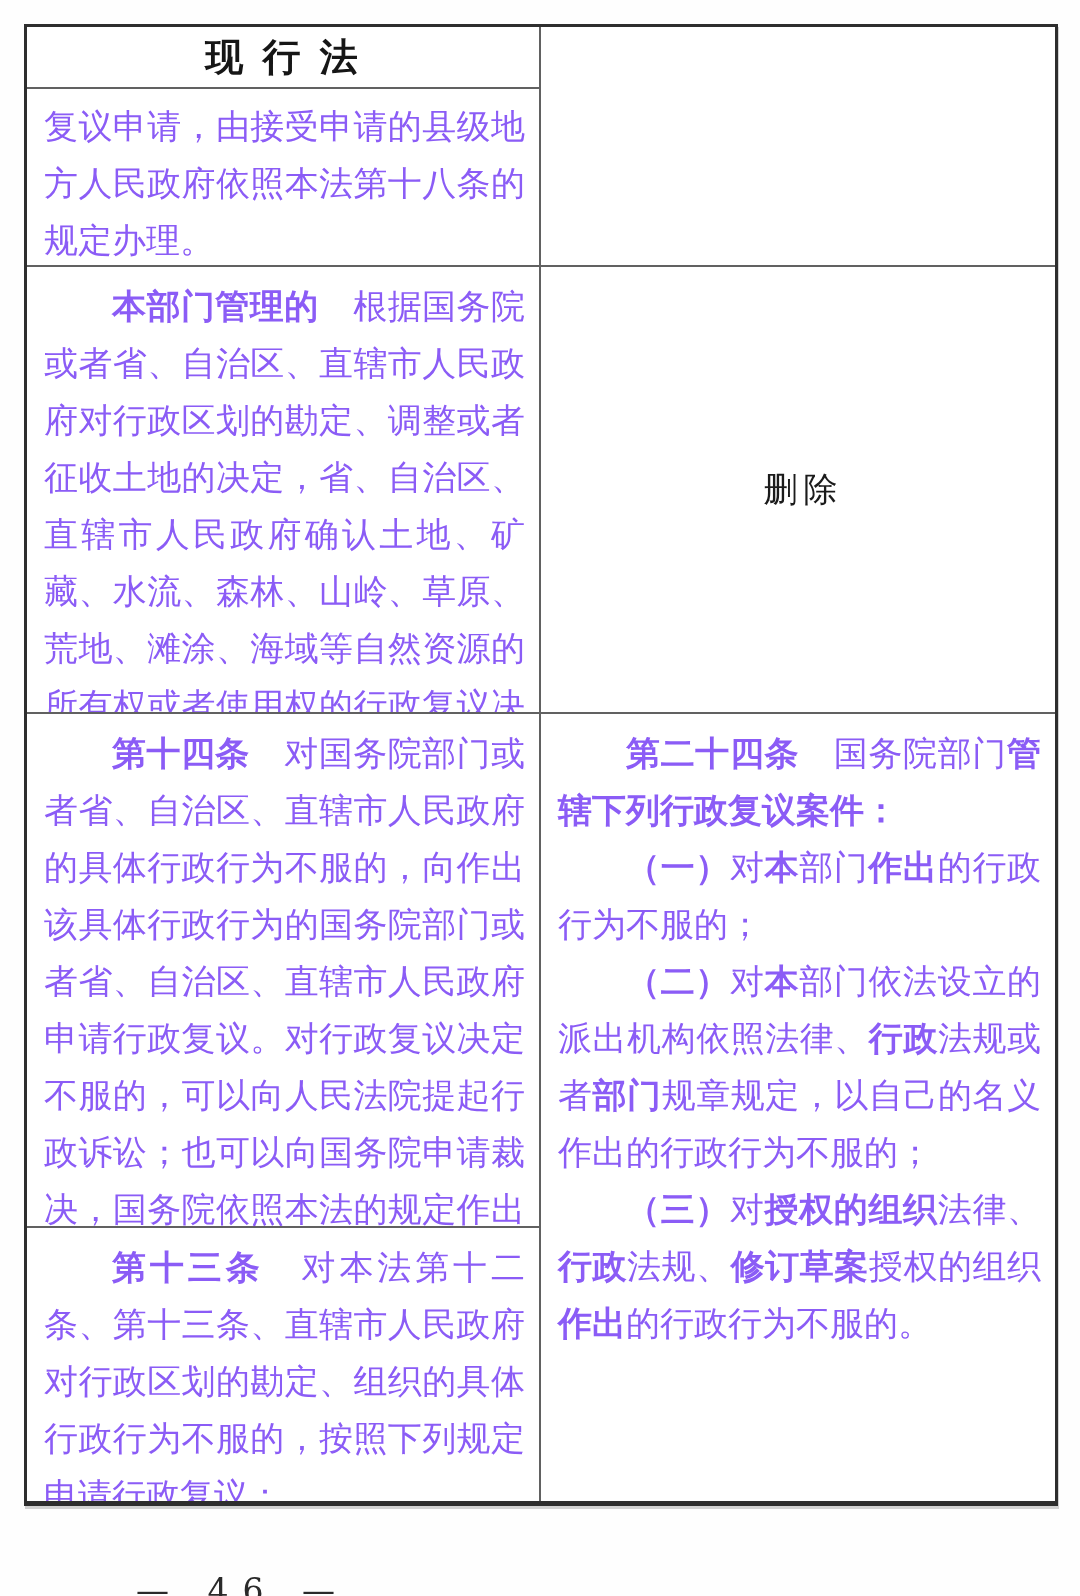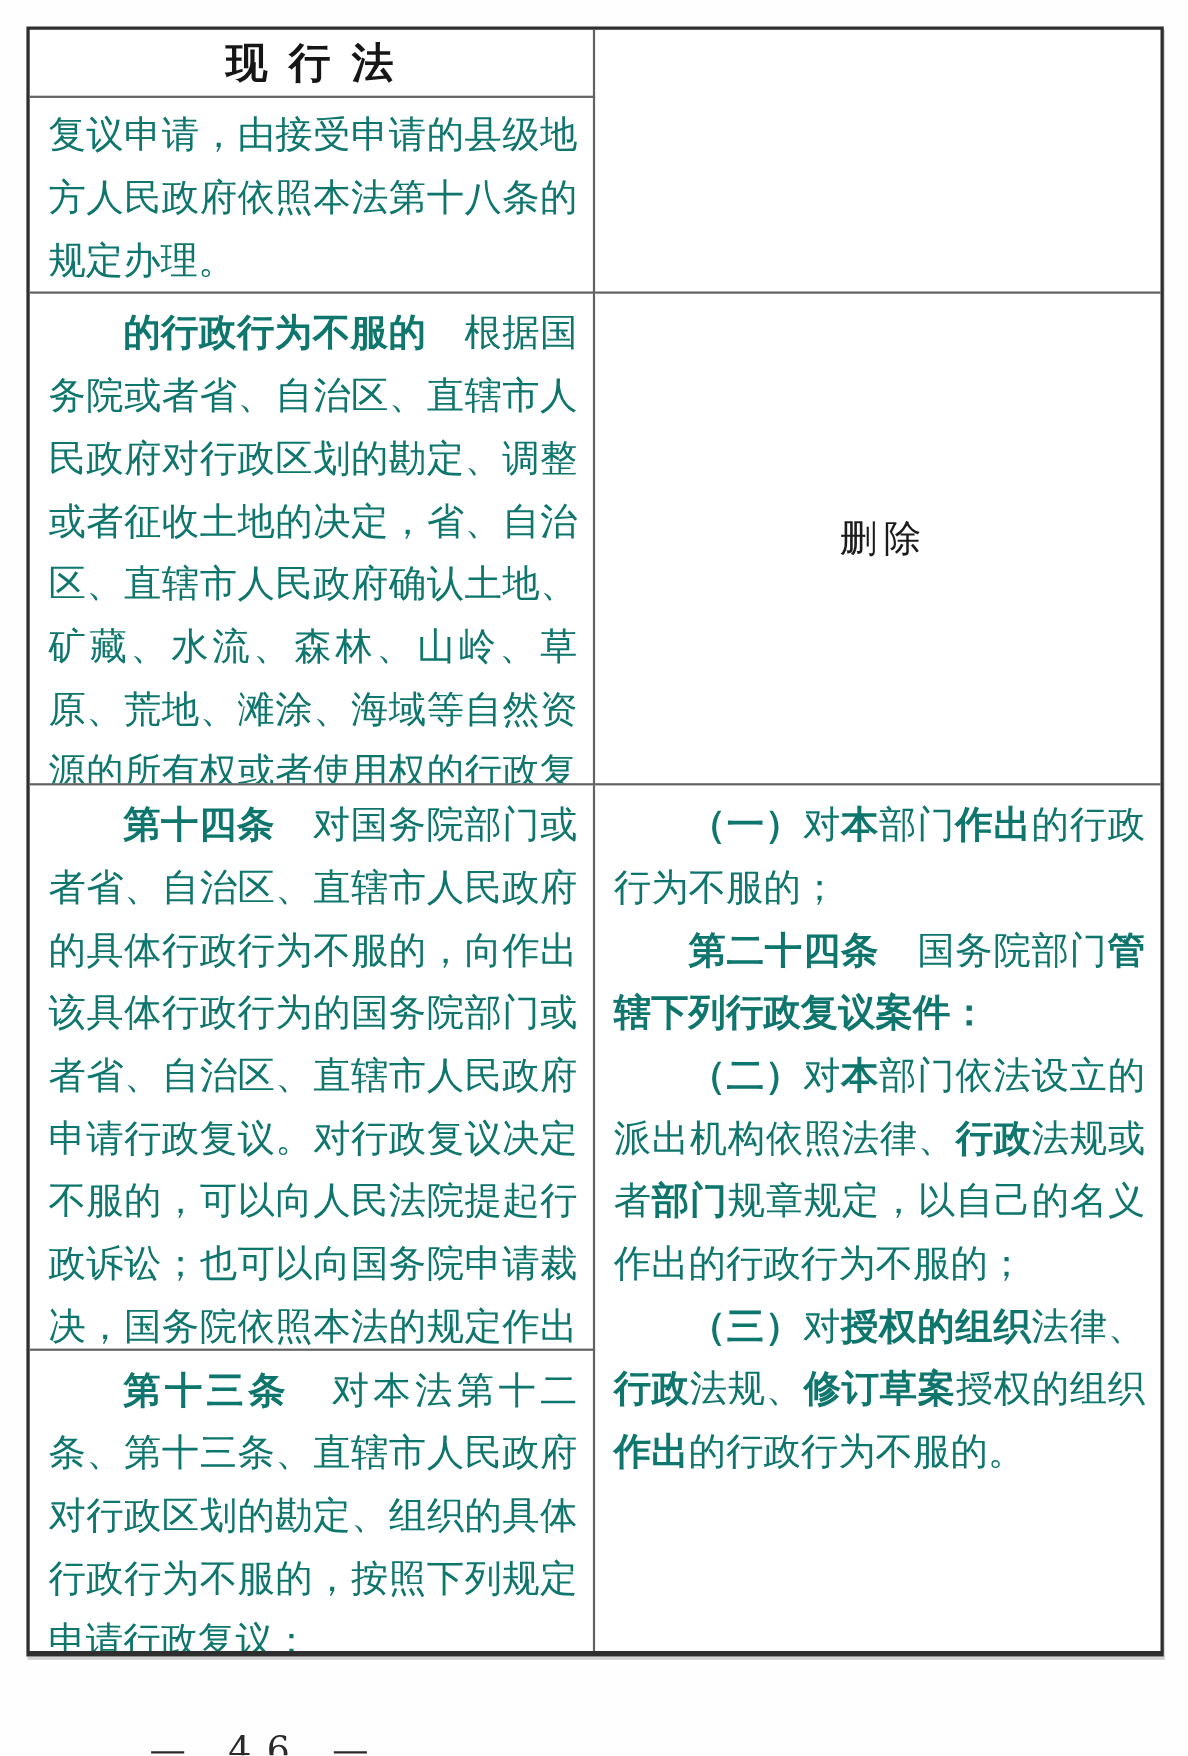--- a/index.html
+++ b/index.html
@@ -49,22 +49,21 @@
   .body-cell {
     padding: 9px 14px 0 17px;
   }
   .body-cell.pad-top { padding-top: 11px; }
   .para {
     margin: 0;
     font-size: 34px;
     line-height: 57px;
     text-align: justify;
     text-justify: inter-ideograph;
-    color: #0f766e;
-    font-family: Liberation Mono, monospace;
+    color: #8b5cf6;
   }
   .para .b { font-weight: bold; }
   .indent { text-indent: 68px; }
   .center-cell {
     display: flex;
     align-items: center;
     justify-content: center;
     padding-left: 11px;
   }
   .deleted-label {
@@ -96,32 +95,32 @@
     <div class="cell header-cell bR bB" style="grid-column:1; grid-row:1;">
       <span>现 行 法</span>
     </div>
 
     <div class="cell body-cell bR bB" style="grid-column:1; grid-row:2;">
       <p class="para"><span>复议申请，由接受申请的县级地方人民政府依照本法第十八条的规定办理。</span></p>
     </div>
     <div class="cell bB" style="grid-column:2; grid-row:2;"></div>
 
     <div class="cell body-cell pad-top bR bB" style="grid-column:1; grid-row:3;">
-      <p class="para indent"><span class="b">的行政行为不服的</span><span>　根据国务院或者省、自治区、直辖市人民政府对行政区划的勘定、调整或者征收土地的决定，省、自治区、直辖市人民政府确认土地、矿藏、水流、森林、山岭、草原、荒地、滩涂、海域等自然资源的所有权或者使用权的行政复议决定为最终裁决。</span></p>
+      <p class="para indent"><span class="b">本部门管理的</span><span>　根据国务院或者省、自治区、直辖市人民政府对行政区划的勘定、调整或者征收土地的决定，省、自治区、直辖市人民政府确认土地、矿藏、水流、森林、山岭、草原、荒地、滩涂、海域等自然资源的所有权或者使用权的行政复议决定为最终裁决。</span></p>
     </div>
     <div class="cell center-cell bB" style="grid-column:2; grid-row:3;">
       <span class="deleted-label">删除</span>
     </div>
 
     <div class="cell body-cell pad-top bR bB" style="grid-column:1; grid-row:4;">
       <p class="para indent"><span class="b">第十四条</span><span>　对国务院部门或者省、自治区、直辖市人民政府的具体行政行为不服的，向作出该具体行政行为的国务院部门或者省、自治区、直辖市人民政府申请行政复议。对行政复议决定不服的，可以向人民法院提起行政诉讼；也可以向国务院申请裁决，国务院依照本法的规定作出最终裁决。</span></p>
     </div>
     <div class="cell body-cell pad-top right-span">
+      <p class="para indent"><span class="b">第二十四条</span><span>　国务院部门</span><span class="b">管辖下列行政复议案件：</span></p>
       <p class="para indent"><span class="b">（一）</span><span>对</span><span class="b">本</span><span>部门</span><span class="b">作出</span><span>的行政行为不服的；</span></p>
-      <p class="para indent"><span class="b">第二十四条</span><span>　国务院部门</span><span class="b">管辖下列行政复议案件：</span></p>
       <p class="para indent"><span class="b">（二）</span><span>对</span><span class="b">本</span><span>部门依法设立的派出机构依照法律、</span><span class="b">行政</span><span>法规或者</span><span class="b">部门</span><span>规章规定，以自己的名义作出的行政行为不服的；</span></p>
       <p class="para indent"><span class="b">（三）</span><span>对</span><span class="b">授权的组织</span><span>法律、</span><span class="b">行政</span><span>法规、</span><span class="b">修订草案</span><span>授权的组织</span><span class="b">作出</span><span>的行政行为不服的。</span></p>
     </div>
 
     <div class="cell body-cell pad-top bR" style="grid-column:1; grid-row:5;">
       <p class="para indent"><span class="b">第十三条</span><span>　对本法第十二条、第十三条、直辖市人民政府对行政区划的勘定、组织的具体行政行为不服的，按照下列规定申请行政复议：</span></p>
     </div>
 
   </div>
 

